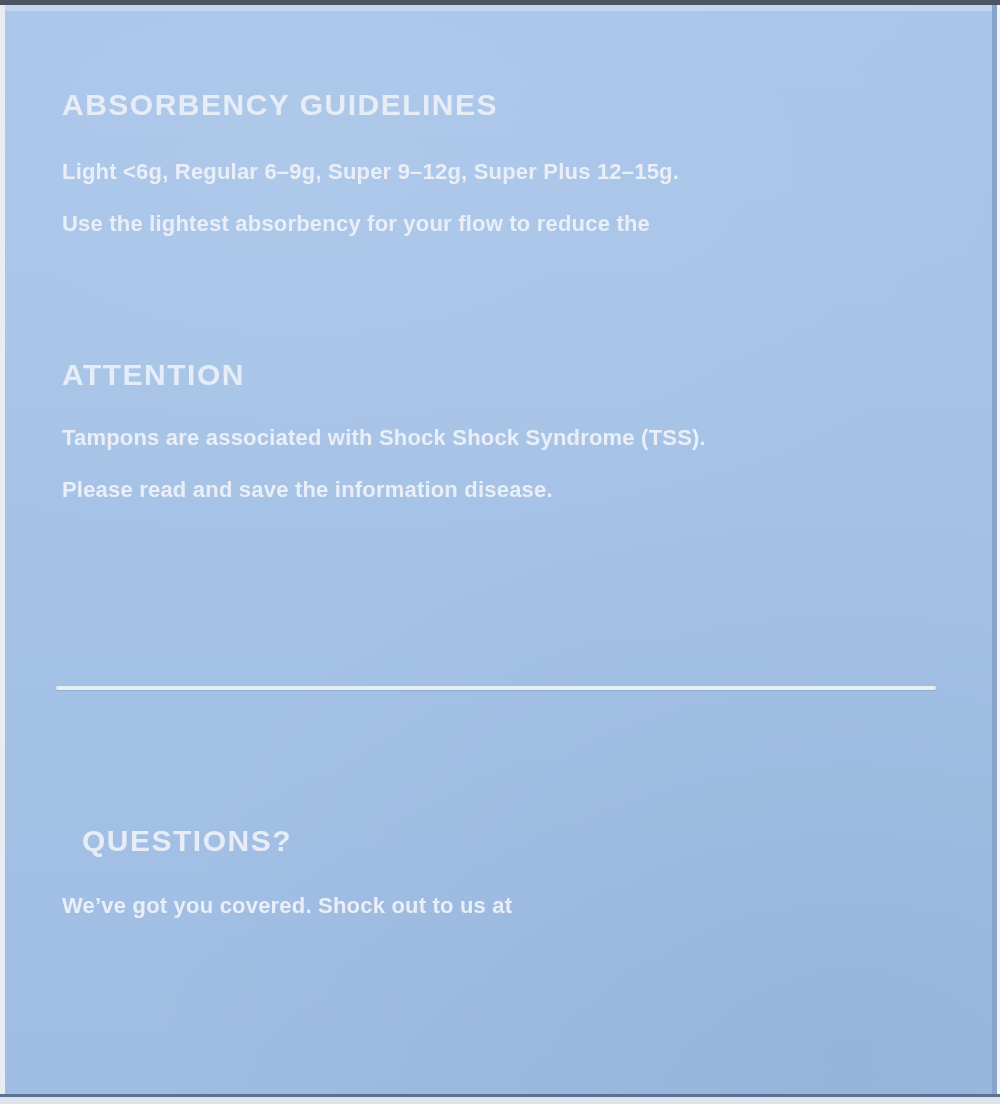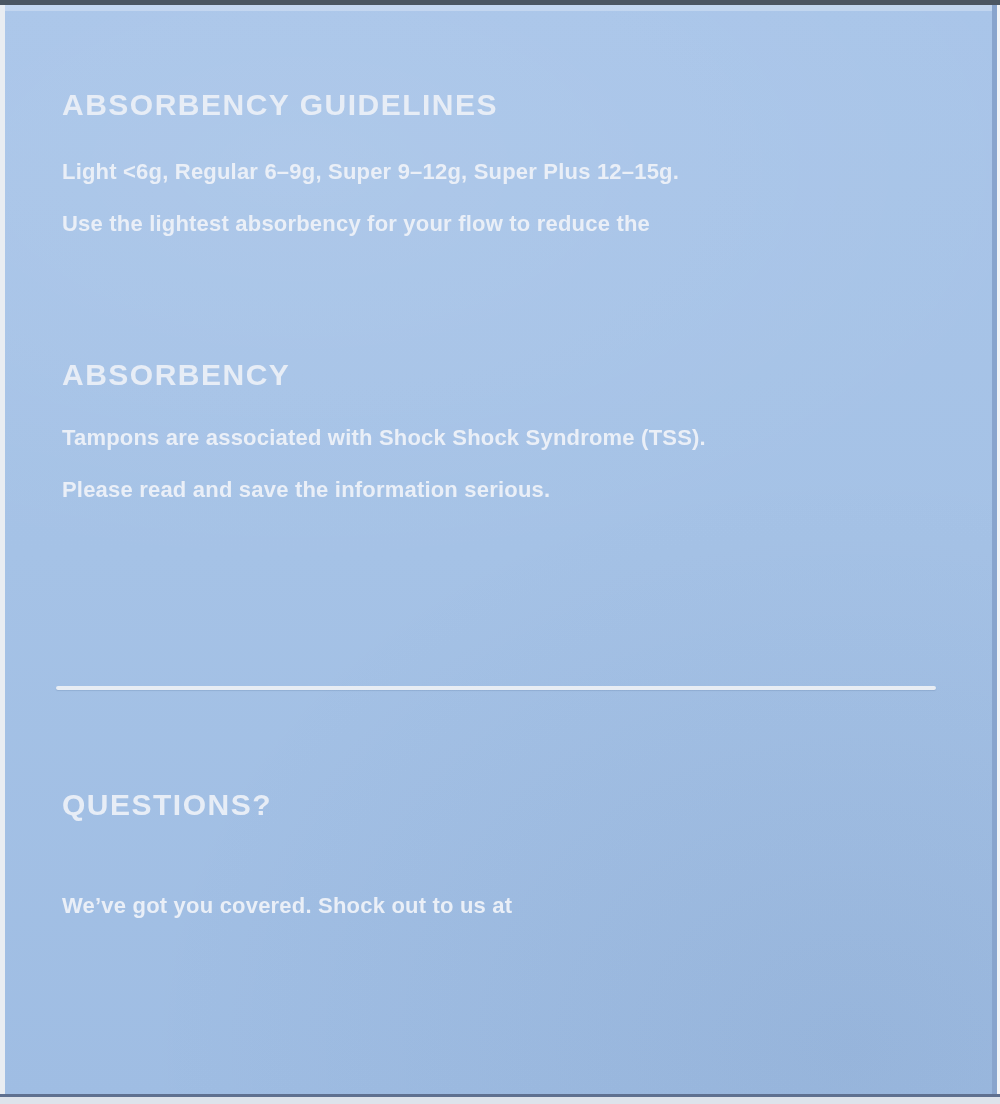--- a/index.html
+++ b/index.html
@@ -44,21 +44,21 @@
     font-weight:600;
     color:#eaeff7;
     white-space:nowrap;
   }
   .body-line { height:52px; line-height:52px; letter-spacing:0.2px; }
 
   .h-absorbency { top:88px;  }
   .p-absorbency { top:146px; }
   .h-attention  { top:358px; }
   .p-attention  { top:412px; }
-  .h-questions  { top:788px; }
+  .h-questions  { top:824px;margin-left:20px; }
   .p-questions  { top:880px; }
 
   .divider {
     position:absolute;
     top:686px;
     left:56px;
     width:880px;
     height:4px;
     background:#e8edf4;
     border-radius:2px;
@@ -71,24 +71,24 @@
 <div class="photo">
 
   <div class="panel">
 
     <h2 class="heading h-absorbency">ABSORBENCY GUIDELINES</h2>
     <div class="body-block p-absorbency">
       <div class="body-line">Light &lt;6g, Regular 6–9g, Super 9–12g, Super Plus 12–15g.</div>
       <div class="body-line">Use the lightest absorbency for your flow to reduce the</div>
     </div>
 
-    <h2 class="heading h-attention">ABSORBENCY</h2>
+    <h2 class="heading h-attention">ATTENTION</h2>
     <div class="body-block p-attention">
       <div class="body-line">Tampons are associated with Shock Shock Syndrome (TSS).</div>
-      <div class="body-line">Please read and save the information serious.</div>
+      <div class="body-line">Please read and save the information disease.</div>
     </div>
 
     <div class="divider"></div>
 
     <h2 class="heading h-questions">QUESTIONS?</h2>
     <div class="body-block p-questions">
       <div class="body-line">We’ve got you covered. Shock out to us at</div>
     </div>
 
   </div>

